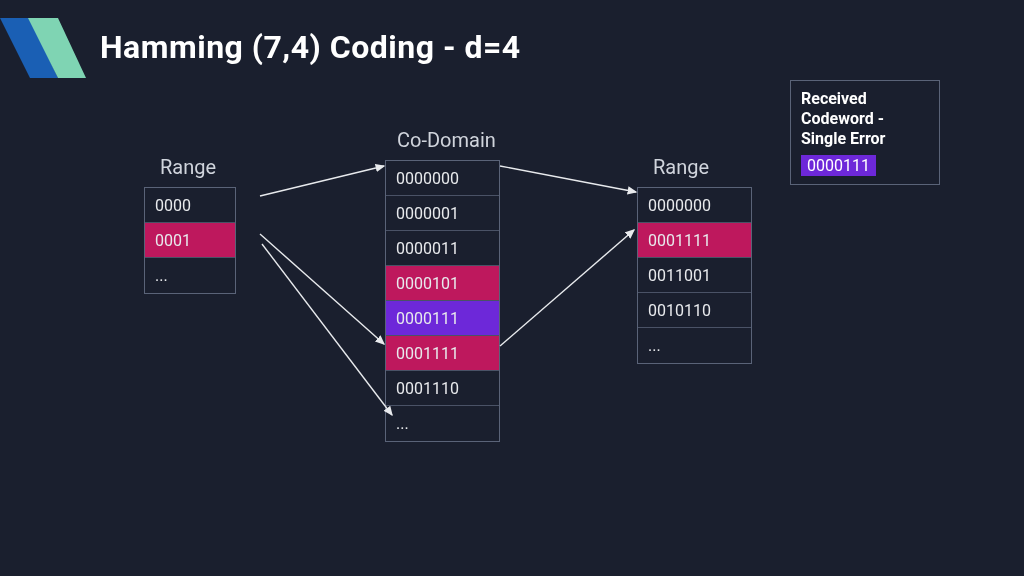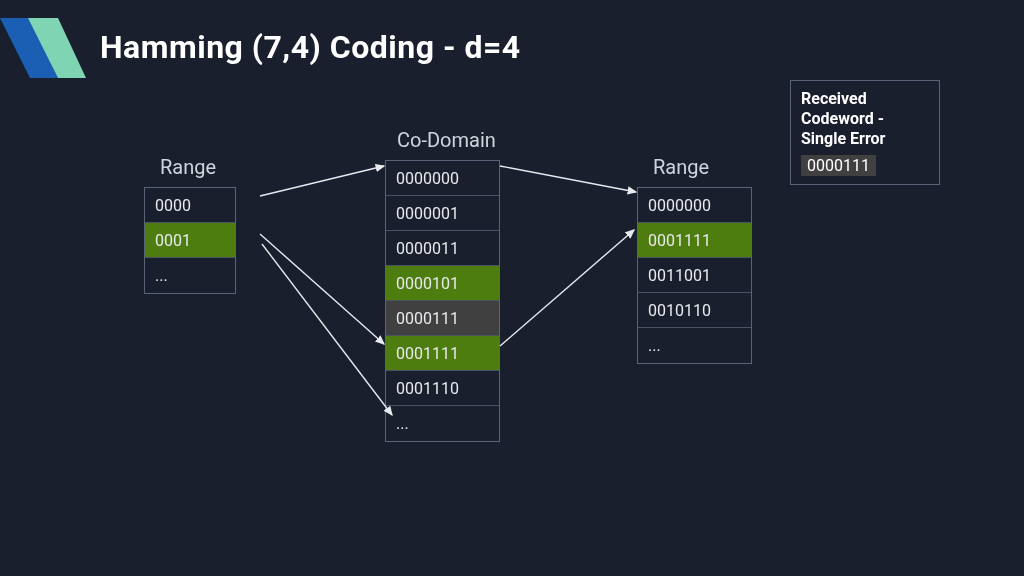--- a/index.html
+++ b/index.html
@@ -47,22 +47,22 @@
   .list-box .cell {
     height: 35px;
     line-height: 35px;
     padding: 0 10px;
     font-size: 16px;
     color: #e8eaed;
     border-bottom: 1px solid #4a5266;
     white-space: nowrap;
   }
   .list-box .cell:last-child { border-bottom: none; }
-  .hl-amber { background: #4d7c0f; color: #1a1f2e; }
-  .hl-green { background: #404040; color: #ffffff; }
+  .hl-amber { background: #be185d; color: #1a1f2e; }
+  .hl-green { background: #6d28d9; color: #ffffff; }
 
   .domain-box   { top: 177px; left: 144px; width: 92px; }
   .codomain-box { top: 150px; left: 385px; width: 115px; }
   .range-box    { top: 177px; left: 637px; width: 115px; }
 
   .received-box {
     position: absolute;
     top: 80px;
     left: 790px;
     width: 150px;

